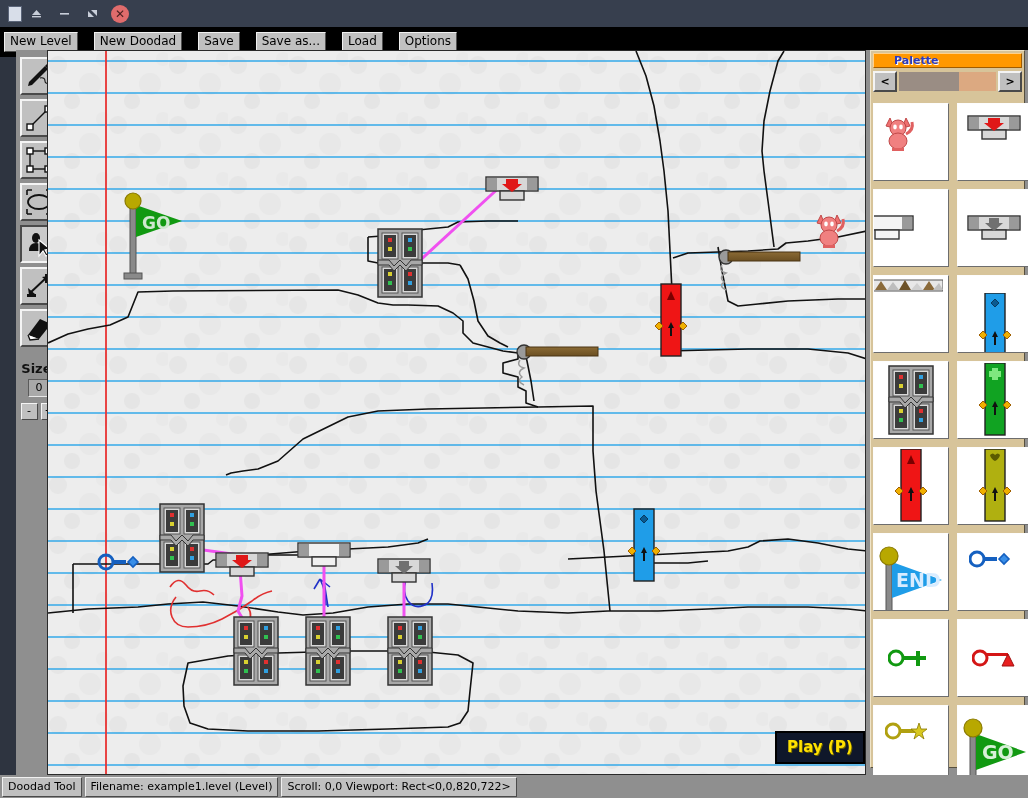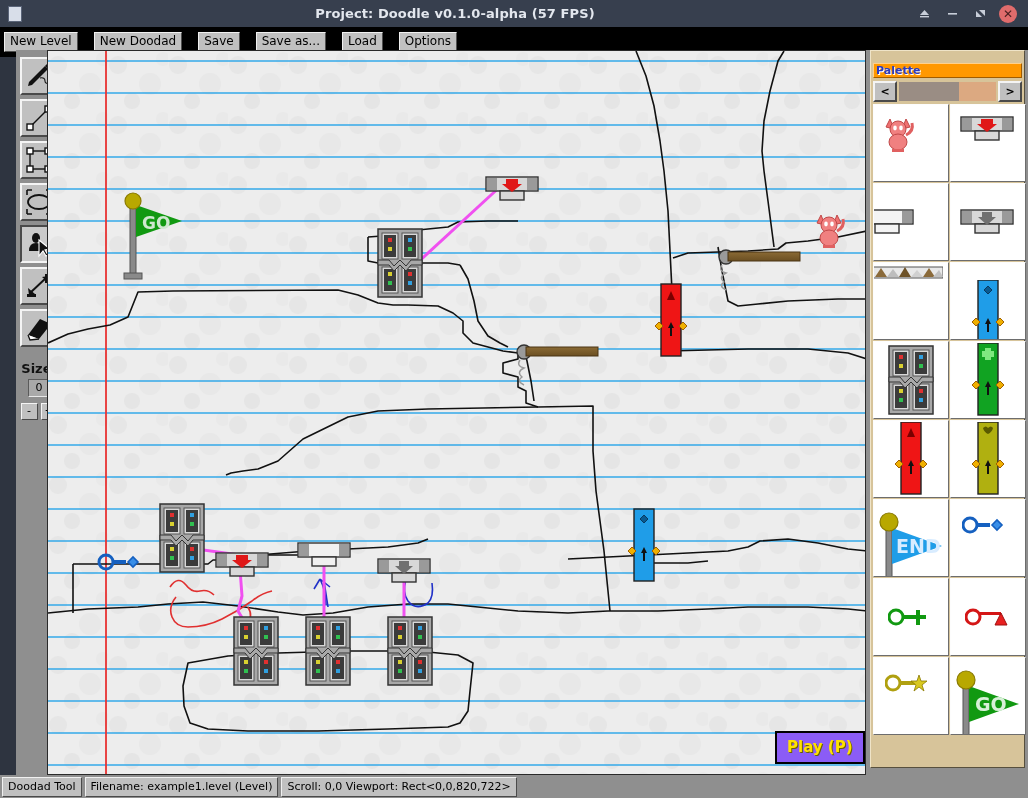--- a/index.html
+++ b/index.html
@@ -98,67 +98,67 @@
   
   .canvas-wrap {
     position: absolute; left: 47px; top: 50px; width: 819px; height: 725px;
     overflow: hidden; background: #ededed;
     border: 1px solid #2a2a2a;
   }
   .paper { position: absolute; inset: 0; }
 
   .play-btn {
     position: absolute; left: 727px; top: 680px;
-    background: #8b5cf6;
+    background: #0f172a;
     border: 2px solid #000;
     padding: 5px 10px 6px 10px;
     color: #ffe100; font-size: 15px; font-weight: bold;
     text-shadow: 1px 1px 0 #6a6000;
     font-family: "DejaVu Sans", "Liberation Sans", sans-serif;
   }
 
   
   .palette {
     position: absolute; left: 866px; top: 50px; width: 162px; height: 725px;
     background: #8f8f8f;
   }
   .pal-inner {
     position: absolute; left: 4px; top: 0px; width: 155px; height: 718px;
     background: #d7c49a;
     border-top: 1px solid #efe4c8; border-left: 1px solid #efe4c8;
     border-right: 1px solid #57503e; border-bottom: 1px solid #57503e;
   }
   .pal-title {
-    margin: 12px 2px 0 2px; height: 15px;
+    margin: 2px 2px 0 2px; height: 15px;
     background: #ff9800;
     border-top: 1px solid #ffd08a; border-left: 1px solid #ffd08a;
     border-right: 1px solid #a05c00; border-bottom: 1px solid #a05c00;
     color: #2b3bc0; font-size: 11px; font-weight: bold;
-    padding-left: 2px; line-height: 14px;
+    padding-left: 20px; line-height: 14px;
     text-shadow: 1px 1px 0 #fff;
     font-family: "DejaVu Sans", "Liberation Sans", sans-serif;
   }
   .pal-scroll {
     margin: 3px 2px 0 2px; height: 21px; display: flex; align-items: stretch;
     background: #d7c49a;
   }
   .scroll-btn {
     width: 24px; background: #c0c0c0;
     border-top: 2px solid #f4f4f4; border-left: 2px solid #f4f4f4;
     border-right: 2px solid #4a4a4a; border-bottom: 2px solid #4a4a4a;
     font-size: 11px; font-weight: bold; text-align: center; line-height: 17px; color: #000;
   }
   .scroll-track { flex: 1; display: flex; margin: 1px 2px; }
   .scroll-thumb { width: 62%; background: #9a8d84; }
   .scroll-rest { flex: 1; background: #dca981; }
 
   .pal-grid {
-    margin: 2px 2px 0 2px;
+    margin: 11px 2px 0 2px;
     display: grid; grid-template-columns: 76px 76px;
-    gap: 1px;
+    gap: 8px;
   }
   .pal-cell {
     width: 76px; height: 78px; background: #fff;
     border-top: 1px solid #fdfdfd; border-left: 1px solid #fdfdfd;
     border-right: 1px solid #6d6d6d; border-bottom: 1px solid #6d6d6d;
     display: flex; align-items: center; justify-content: center;
     overflow: hidden;
   }
 
   
@@ -177,21 +177,20 @@
   }
   .status-spacer { flex: 1; }
 </style>
 </head>
 <body>
 
 <div id="app">
 
   <div class="titlebar">
     <div class="tb-icon"></div>
-    <div class="tb-title">Project: Doodle v0.1.0-alpha (57 FPS)</div>
     <div class="tb-btns">
       <div class="tb-btn">
         <svg width="11" height="11" viewBox="0 0 11 11">
             <polygon points="5.5,2 10,7 1,7" fill="#c8ced9"></polygon>
             <rect x="1" y="8" width="9" height="1.4" fill="#c8ced9"></rect>
           </svg>
       </div>
       <div class="tb-btn">
         <svg width="11" height="11" viewBox="0 0 11 11">
             <rect x="1" y="5" width="9" height="1.6" fill="#c8ced9"></rect>

